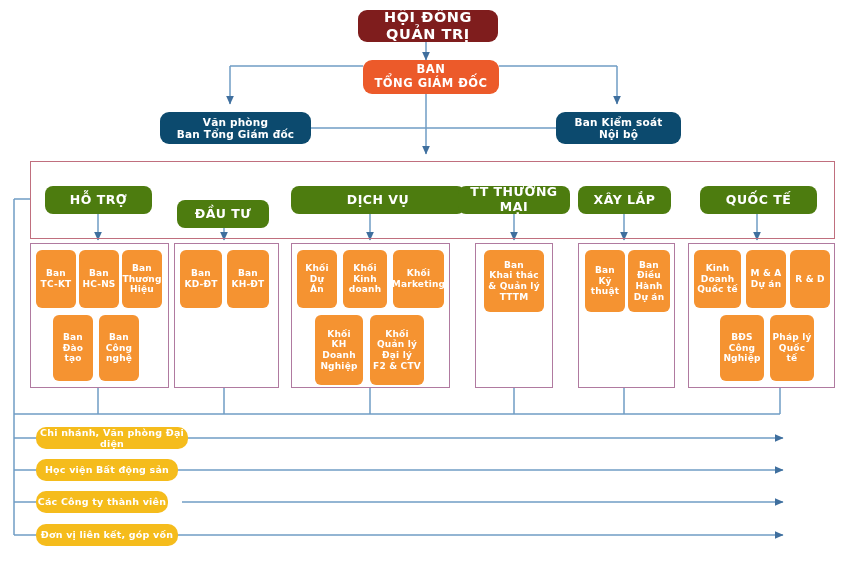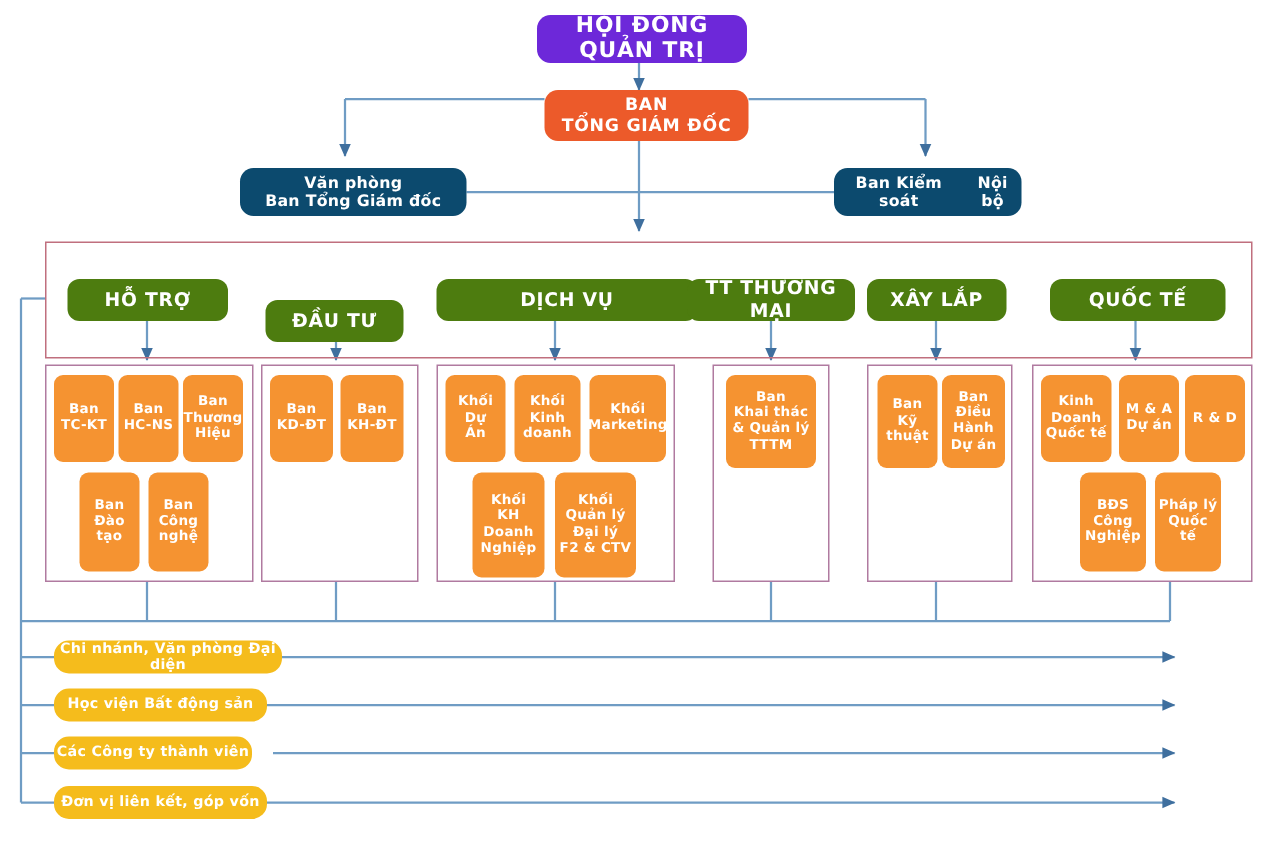--- a/index.html
+++ b/index.html
@@ -14,21 +14,21 @@
 
   
   .node{
     position:absolute;z-index:3;box-sizing:border-box;
     display:flex;align-items:center;justify-content:center;text-align:center;
     color:#ffffff;font-weight:bold;line-height:1.18;
     letter-spacing:.2px;
   }
 
   .n-board{
-    background:#6d28d9;border-radius:9px;
+    background:#7f1d1d;border-radius:9px;
     font-size:14.5px;letter-spacing:.6px;
   }
   .n-ceo{
     background:#ec5a2a;border-radius:9px;
     font-size:11.5px;letter-spacing:.5px;
   }
   .n-staff{
     background:#0c4a6e;border-radius:9px;
     font-size:10.5px;
   }
@@ -125,21 +125,21 @@
   <div class="node n-ceo" style="left:363px;top:60px;width:136px;height:34px;flex-direction:column;">
     <span>BAN</span>
     <span>TỔNG GIÁM ĐỐC</span>
   </div>
 
   <div class="node n-staff" style="left:160px;top:112px;width:151px;height:32px;flex-direction:column;">
     <span>Văn phòng</span>
     <span>Ban Tổng Giám đốc</span>
   </div>
 
-  <div class="node n-staff" style="left:556px;top:112px;width:125px;height:32px;flex-direction:row;">
+  <div class="node n-staff" style="left:556px;top:112px;width:125px;height:32px;flex-direction:column;">
     <span>Ban Kiểm soát</span>
     <span>Nội bộ</span>
   </div>
 
   <div class="node n-div" style="left:45px;top:186px;width:107px;height:28px;">HỖ TRỢ</div>
   <div class="node n-div" style="left:177px;top:200px;width:92px;height:28px;">ĐẦU TƯ</div>
   <div class="node n-div" style="left:291px;top:186px;width:174px;height:28px;">DỊCH VỤ</div>
   <div class="node n-div" style="left:458px;top:186px;width:112px;height:28px;">TT THƯƠNG MẠI</div>
   <div class="node n-div" style="left:578px;top:186px;width:93px;height:28px;">XÂY LẮP</div>
   <div class="node n-div" style="left:700px;top:186px;width:117px;height:28px;">QUỐC TẾ</div>

